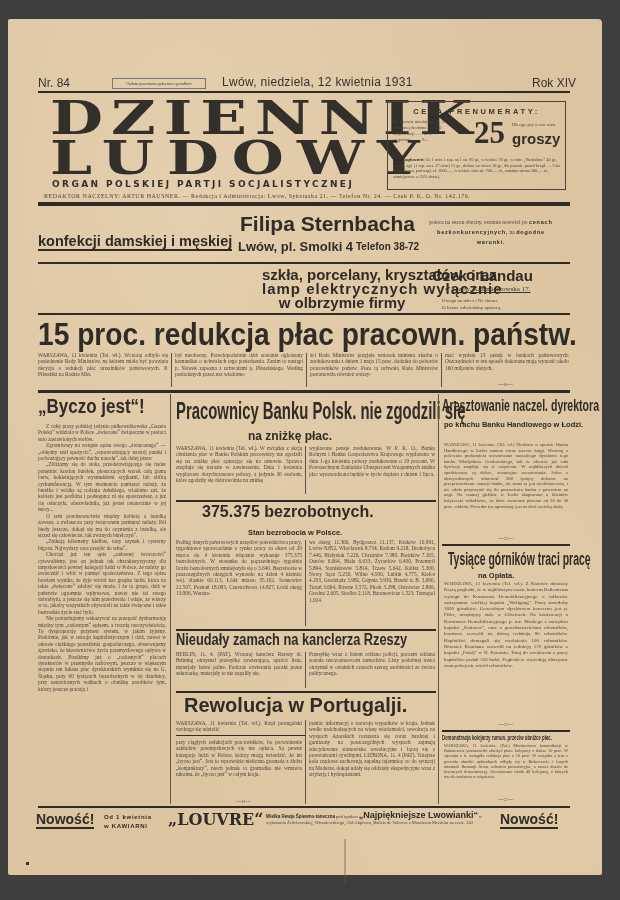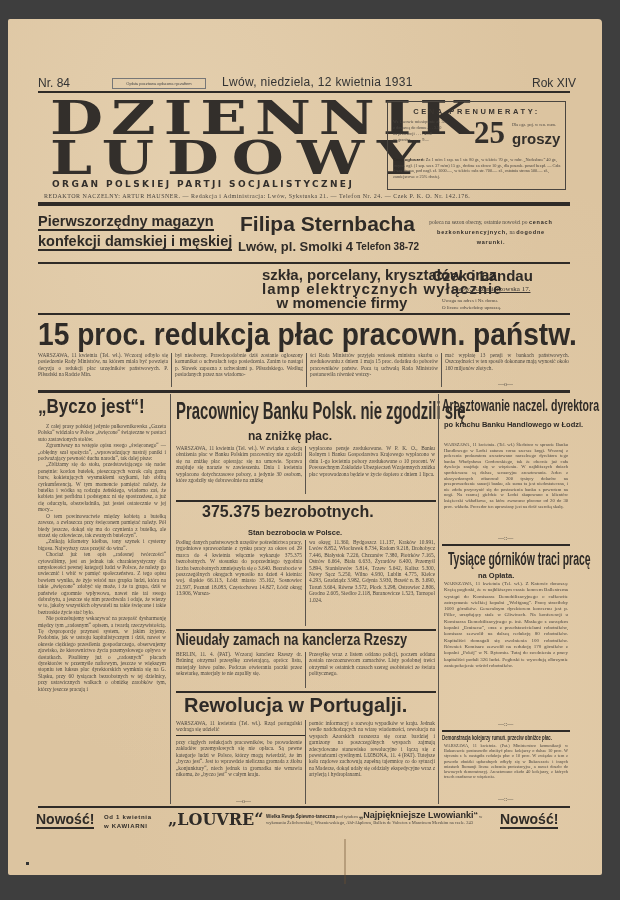--- a/index.html
+++ b/index.html
@@ -60,34 +60,33 @@
       <div><span>za granicą . . . . .</span> <span>9—</span></div>
     </div>
     <div class="abs cena-25">25</div>
     <div class="abs cena-small">Dla egz. poj. w cen. num.</div>
     <div class="abs cena-gr">groszy</div>
     <div class="abs cena-ads"><span class="b sans">Ceny ogłoszeń:</span> <span>Za 1 m/m 1 szp. na 1 str. 80 gr., w tekście 70 gr., w rubr. „Nadesłane” 40 gr., zwycz. ogł. (1 szp. szer. 37 m/m) 15 gr., drobne za słowo 10 gr., dla poszuk. posad bezpł. — Cała 1-sza strona, pod nagł. zł. 1000.—, w tekście cała str. 700.— zł., ostatnia strona 500.— zł., zamiejscowe o 25% drożej.</span></div>
   </div>
 
   <div class="abs rule" style="left:30px;top:183px;width:532px;height:4px;"></div>
 
-  <div class="abs headline" style="left:30px;top:194px;font-size:14.5px;"><span class="ul">Pierwszorzędny magazyn</span></div>
   <div class="abs headline" style="left:232px;top:193px;font-size:21px;">Filipa Sternbacha</div>
   <div class="abs headline" style="left:30px;top:214px;font-size:14.5px;"><span class="ul">konfekcji damskiej i męskiej</span></div>
   <div class="abs headline" style="left:230px;top:220px;font-size:13px;">Lwów, pl. Smolki 4</div>
   <div class="abs headline" style="left:348px;top:222px;font-size:10px;">Telefon 38-72</div>
   <div class="abs" style="left:414px;top:198px;width:138px;font-size:5.5px;line-height:10px;text-align:center;color:#4a453f;">
     <span>poleca na sezon obecny, ostatnie nowości po</span> <span class="b sans" style="letter-spacing:.8px">cenach bezkonkurencyjnych,</span> <span>na</span> <span class="b sans" style="letter-spacing:.8px">dogodne warunki.</span>
   </div>
   <div class="abs rule" style="left:30px;top:243px;width:532px;height:1.5px;"></div>
 
   <div class="abs headline" style="left:254px;top:249px;width:160px;text-align:center;font-size:15px;line-height:14px;">
     <div>szkła, porcelany, kryształów oraz</div>
     <div style="letter-spacing:1px">lamp elektrycznych wyłącznie</div>
-    <div>w momencie firmy</div>
+    <div>w olbrzymie firmy</div>
   </div>
   <div class="abs headline" style="left:424px;top:248px;font-size:15px;">Czek i Landau</div>
   <div class="abs" style="left:444px;top:266px;font-size:7px;color:#3a3530;text-decoration:underline;">Lwów, Kazimierzowska 17.</div>
   <div class="abs" style="left:434px;top:278px;font-size:5px;line-height:7px;color:#4a453f;">
     <div>Uwaga na adres i Nr. domu.</div>
       <div>O liczne odwiedziny upraszą.</div>
   </div>
   <div class="abs rule" style="left:30px;top:294px;width:532px;height:1.5px;"></div>
 
   <div class="abs headline" style="left:30px;top:297px;font-size:32px;"><span class="condensed" style="transform:scaleX(.88);">15 proc. redukcja płac pracown. państw.</span></div>

